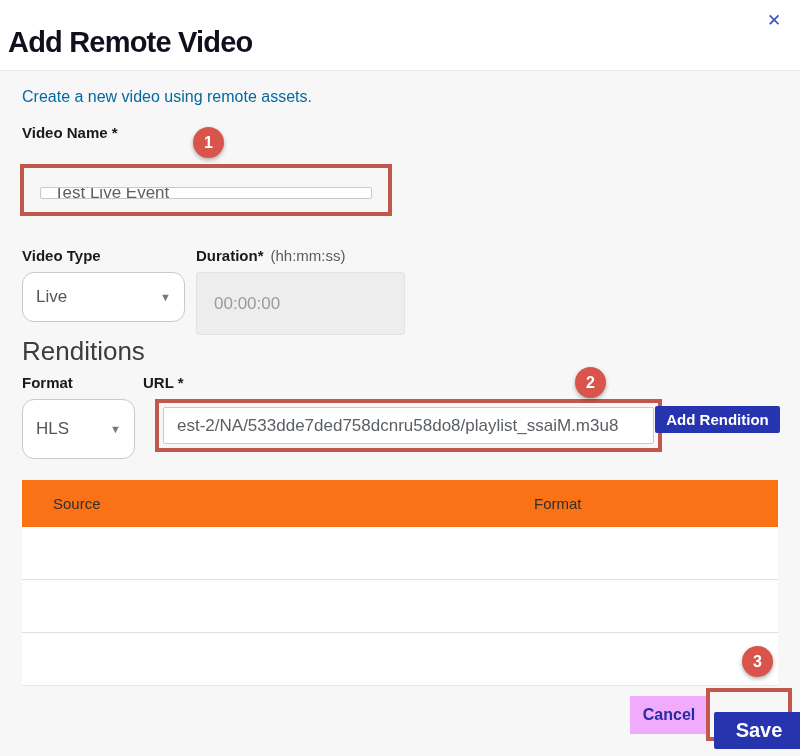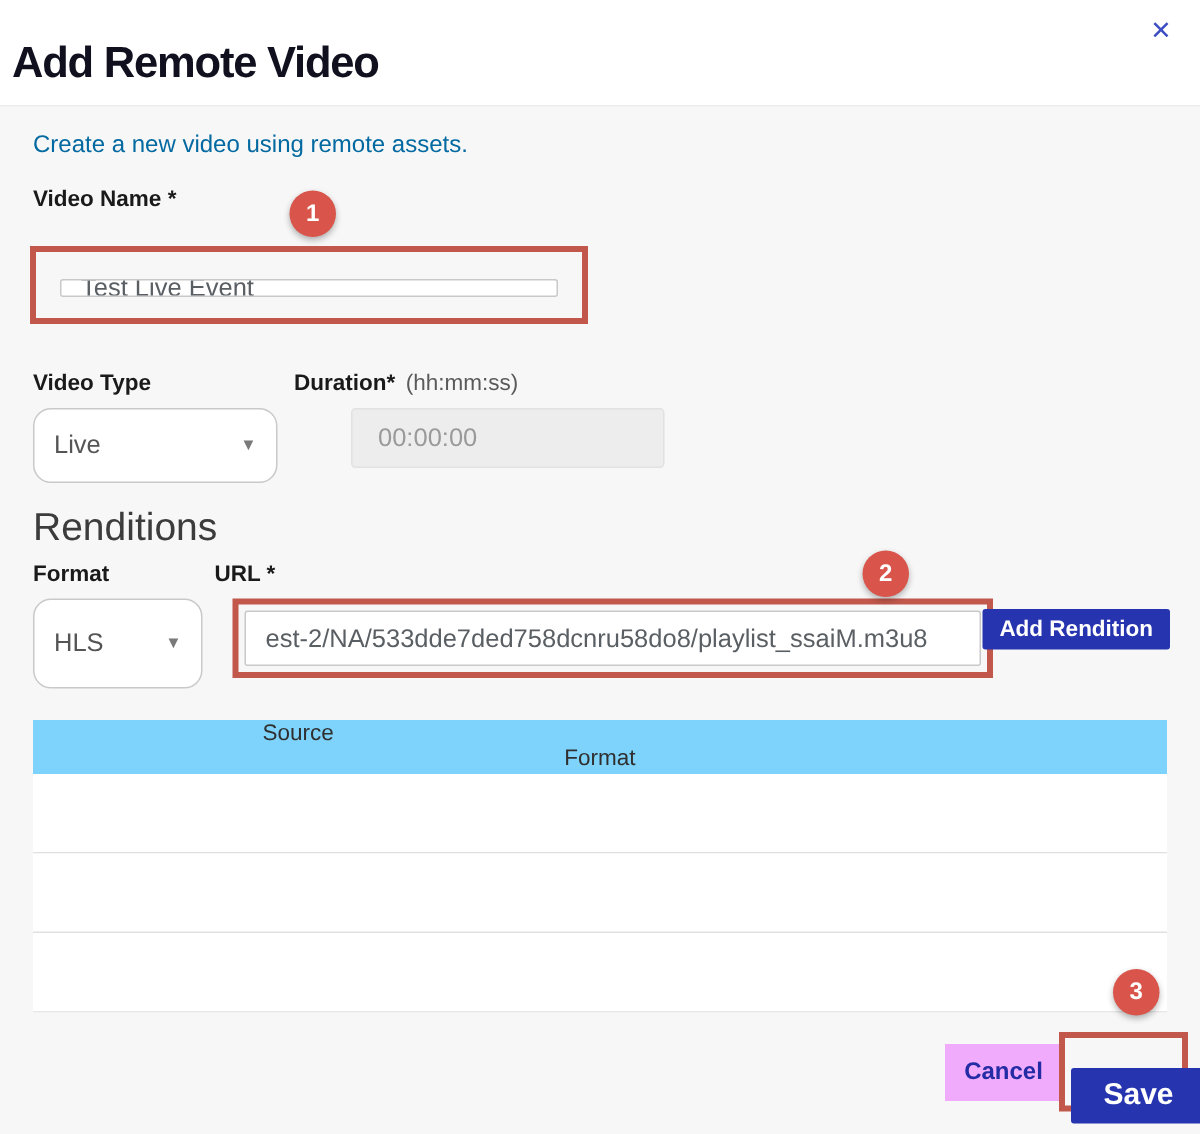--- a/index.html
+++ b/index.html
@@ -45,22 +45,22 @@
   .section-heading { position: absolute; left: 22px; top: 336px; font-size: 26px; color: #3c3c3c; }
 
   .primary-btn { background: #2634b0; color: #ffffff; font-family: "Liberation Sans", sans-serif;
                  font-weight: bold; border: none; border-radius: 2px; cursor: pointer;
                  display: flex; align-items: center; justify-content: center; }
   .add-rendition { position: absolute; left: 655px; top: 406px; width: 125px; height: 27px; font-size: 15px; }
 
   
   .table { position: absolute; left: 22px; top: 480px; width: 756px; background: #ffffff;
            border-bottom: 1px solid #e8e8e8; }
-  .table-head { height: 36px; background: #7dd3fc; display: flex; align-items: center;
-                font-size: 15px; color: #2f2f2f; flex-direction: column; }
+  .table-head { height: 47px; background: #f97316; display: flex; align-items: center;
+                font-size: 15px; color: #2f2f2f; }
   .th-source { padding-left: 31px; width: 512px; }
   .th-format { }
   .table-row { height: 53px; background: #ffffff; border-bottom: 1px solid #e0e0e0; }
   .table-row:last-child { border-bottom: none; height: 52px; }
 
   
   .cancel-btn { position: absolute; left: 630px; top: 696px; width: 78px; height: 38px;
                 background: #f0abfc; border: none; color: #232ba5; font-weight: bold;
                 font-size: 16px; font-family: "Liberation Sans", sans-serif; cursor: pointer; }
   .save-btn { position: absolute; left: 714px; top: 696px; width: 90px; height: 37px; font-size: 20px; margin-top: 16px; }
@@ -86,21 +86,21 @@
   <div class="field-label" style="left:22px; top:247px;">Video Type</div>
   <div class="field-label" style="left:196px; top:247px;">
     <span>Duration*</span><span class="label-hint">(hh:mm:ss)</span>
   </div>
 
   <div class="select-box" style="left:22px; top:272px; width:163px; height:50px;">
     <span>Live</span>
     <span class="chev">▼</span>
   </div>
 
-  <div class="disabled-input" style="left:196px; top:272px; width:209px; height:40px;margin-left:38px;">00:00:00</div>
+  <div class="disabled-input" style="left:196px; top:272px; width:209px; height:63px;">00:00:00</div>
 
   <div class="section-heading">Renditions</div>
   <div class="field-label" style="left:22px; top:374px;">Format</div>
   <div class="field-label" style="left:143px; top:374px;">URL *</div>
 
   <div class="select-box" style="left:22px; top:399px; width:113px; height:60px;">
     <span>HLS</span>
     <span class="chev">▼</span>
   </div>
 

